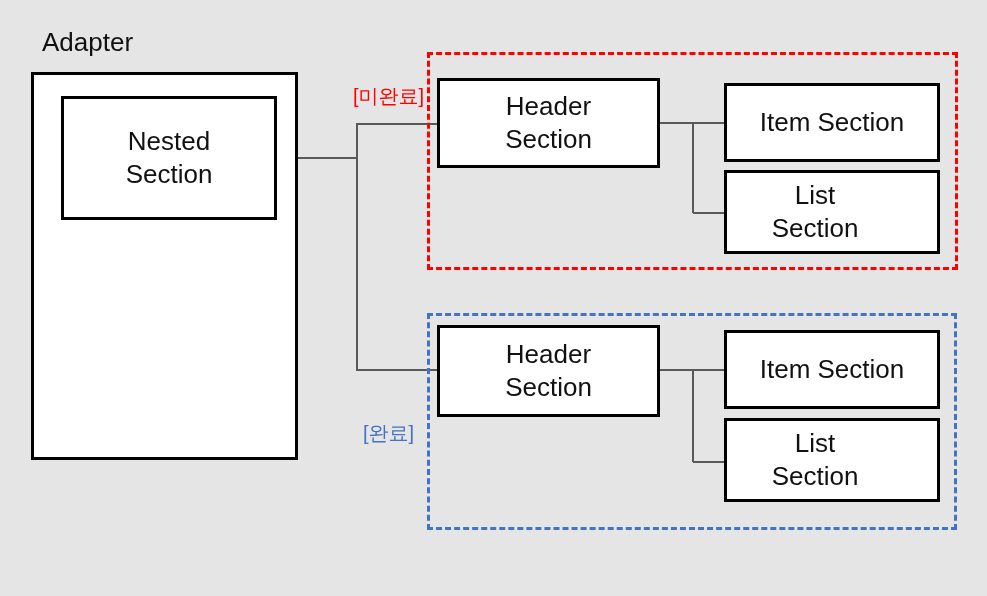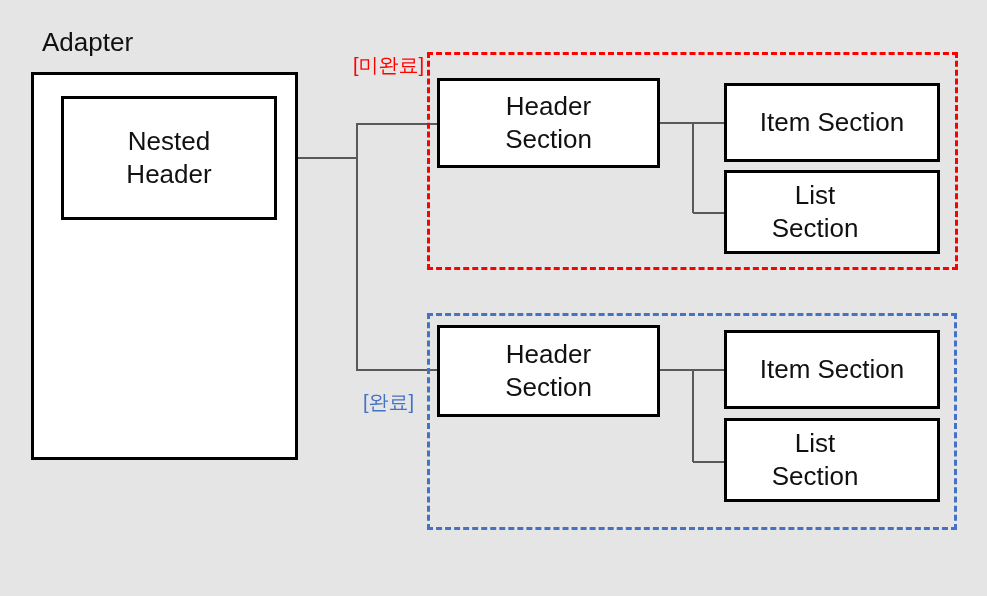--- a/index.html
+++ b/index.html
@@ -47,20 +47,21 @@
     position: absolute;
     border: 3px dashed #000000;
     box-sizing: border-box;
     background: transparent;
   }
   .tag-label {
     position: absolute;
     font-size: 20px;
     white-space: nowrap;
     text-align: right;
+    margin-top: 31px;
   }
   svg.overlay {
     position: absolute;
     left: 0; top: 0;
     width: 987px; height: 596px;
     pointer-events: none;
   }
 </style>
 </head>
 <body>
@@ -90,21 +91,21 @@
       <polygon points="927,424 935,440 919,440"></polygon>
       <polygon points="927,496 935,480 919,480"></polygon>
     </g>
   </svg>
 
   <div class="abs title">Adapter</div>
 
   <div class="outer-box" style="left:31px; top:72px; width:267px; height:388px;"></div>
 
   <div class="box" style="left:61px; top:96px; width:216px; height:124px;">Nested
-Header</div>
+Section</div>
 
   <div class="group-dashed" style="left: 427px; top: 52px; width: 531px; height: 218px; border-color: rgb(255, 0, 0);"></div>
 
   <div class="tag-label" style="left: 336px; top: 52px; width: 88px; color: rgb(255, 0, 0);">[미완료]</div>
 
   <div class="box" style="left:437px; top:78px; width:223px; height:90px;">Header
 Section</div>
 
   <div class="box" style="left:724px; top:83px; width:216px; height:79px;">Item Section</div>
 

